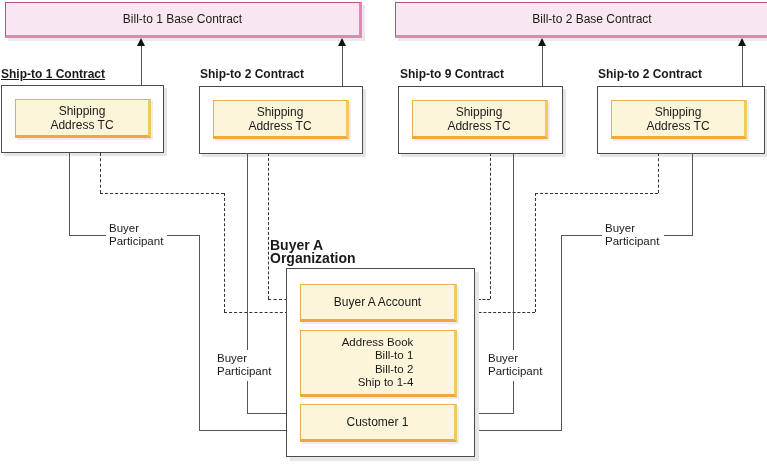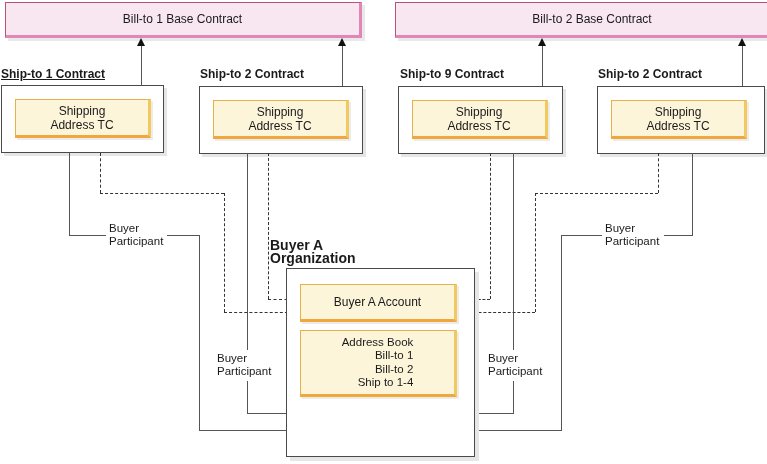--- a/index.html
+++ b/index.html
@@ -176,15 +176,18 @@
       <span>Buyer A Account</span>
     </div>
     <div class="ybox" style="left:13px;top:61px;width:157px;height:67px;">
       <div class="addr-lines">
         <div>Address Book</div>
         <div>Bill-to 1</div>
         <div>Bill-to 2</div>
         <div>Ship to 1-4</div>
       </div>
     </div>
+    <div class="ybox" style="left:13px;top:135px;width:157px;height:38px;">
+      <span>Customer 1</span>
+    </div>
   </div>
 
 </div>
 
 </body></html>

